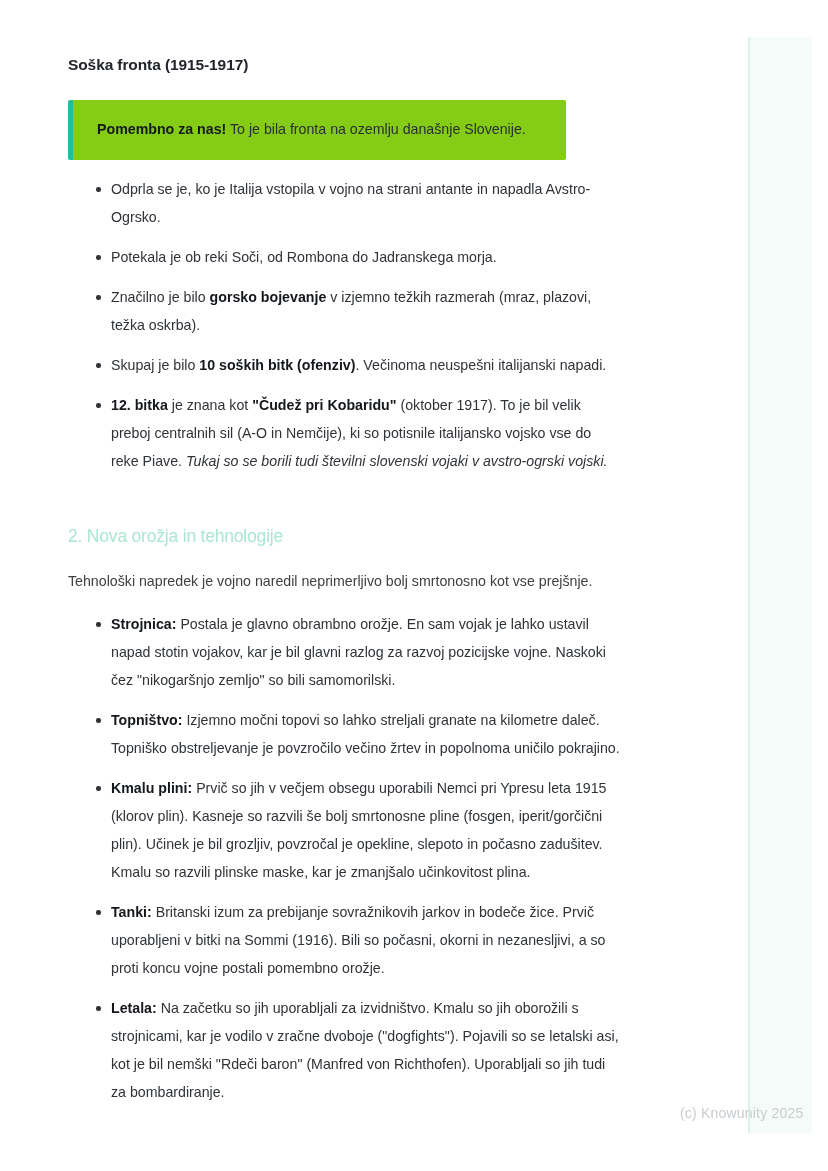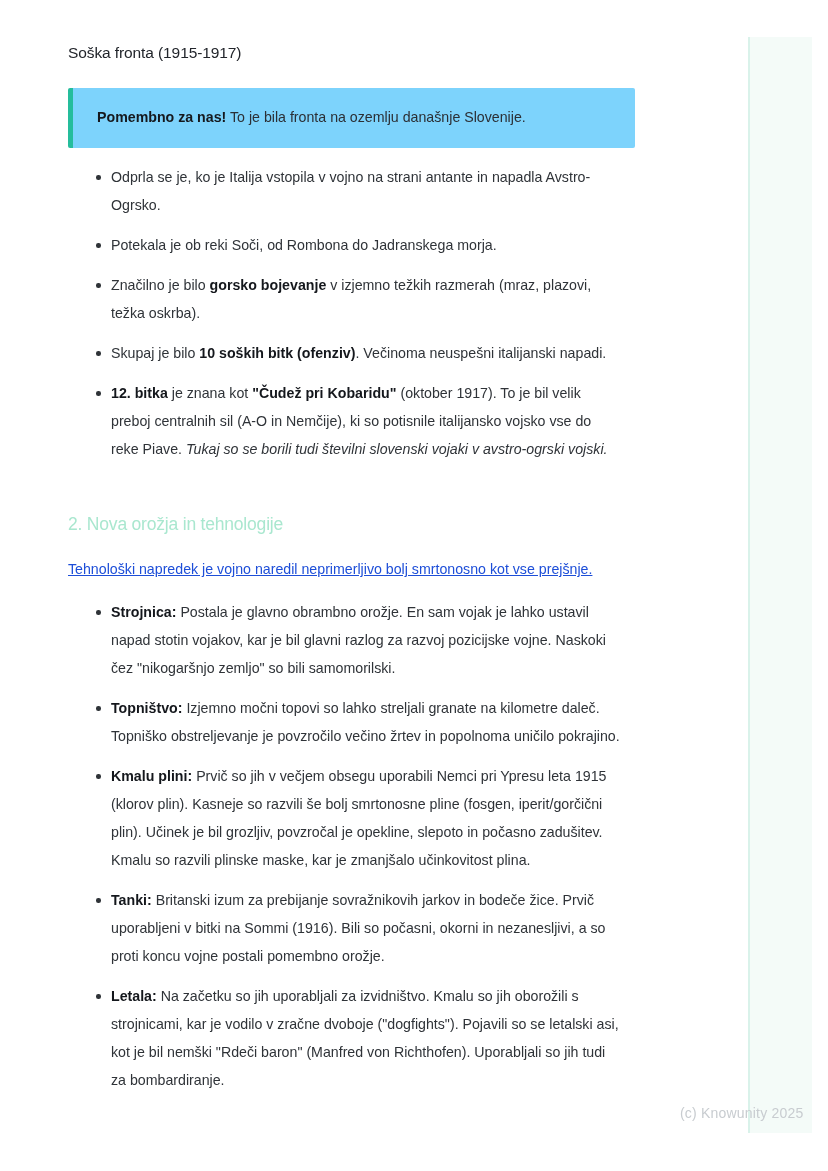--- a/index.html
+++ b/index.html
@@ -39,36 +39,36 @@
 
   .content {
     position: absolute;
     left: 68px;
     top: 0;
     width: 567px;
   }
 
   .doc-title {
     font-size: 15.5px;
-    font-weight: normal;
+    font-weight: bold;
     color: #22252b;
     letter-spacing: -0.1px;
     margin: 0;
-    padding-top: 44px;
+    padding-top: 56px;
   }
 
   
   .callout {
     margin-top: 26px;
-    background: #7dd3fc;
+    background: #84cc16;
     border-left: 5px solid #25bd9c;
     border-radius: 2px;
     padding: 19px 22px 20px 24px;
     box-sizing: border-box;
-    width: 567px;
+    width: 498px;
   }
   .callout-text {
     font-size: 14.2px;
     line-height: 1.5;
     color: #2b2f35;
     margin: 0;
   }
   .callout-text b { font-weight: bold; color: #15181d; }
 
   
@@ -109,24 +109,23 @@
     font-weight: normal;
     color: #a9e7cf;
     letter-spacing: -0.2px;
   }
 
   .intro-para {
     margin: 0;
     padding-top: 20px;
     font-size: 14.2px;
     line-height: 28px;
-    color: #1d4ed8;
+    color: #404040;
     text-align: justify;
     width: 567px;
-    text-decoration: underline;
   }
 
   .footer-note {
     position: absolute;
     left: 680px;
     top: 1105px;
     font-size: 14px;
     color: #c8ccd0;
     letter-spacing: 0.2px;
     white-space: nowrap;

